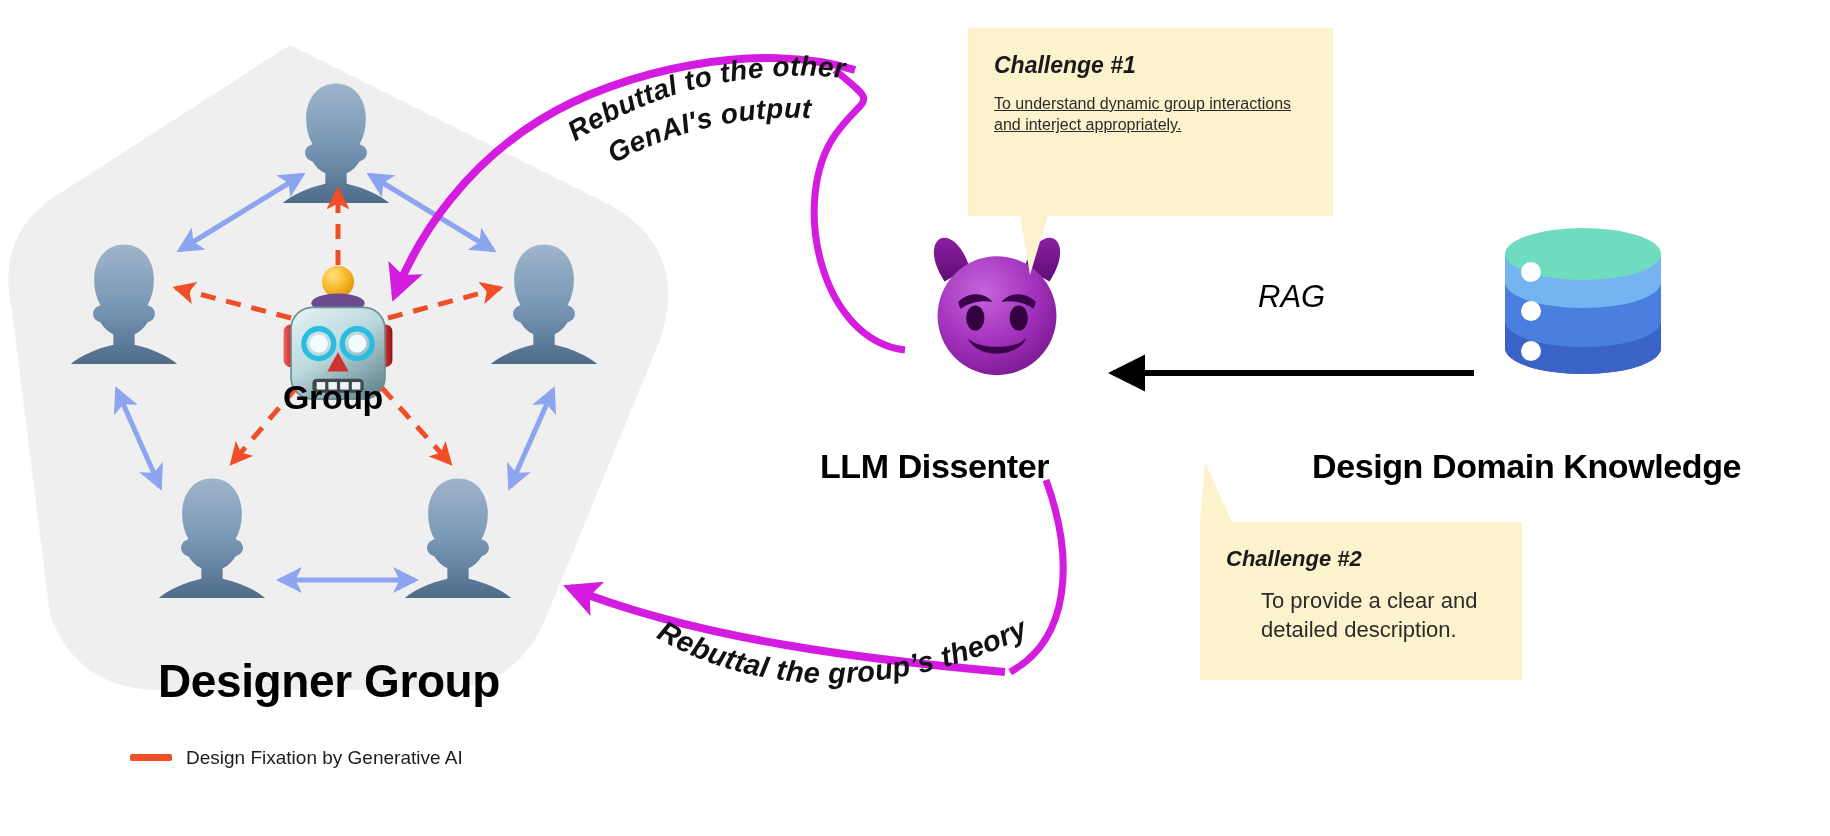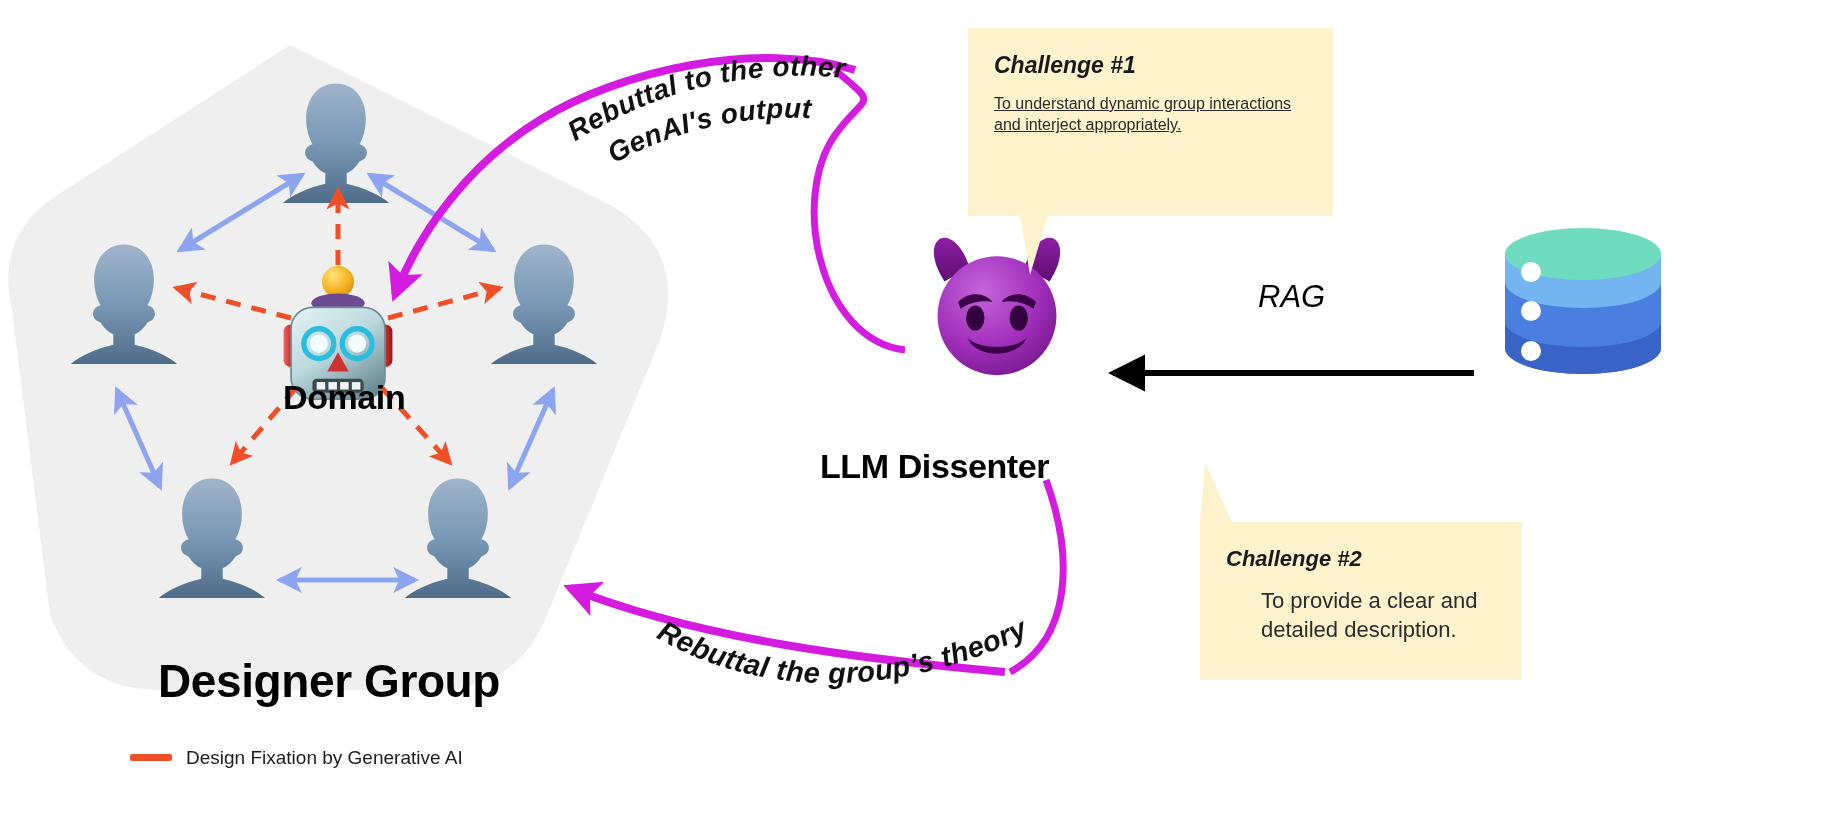--- a/index.html
+++ b/index.html
@@ -282,24 +282,25 @@
     </text>
     <text font-family="Liberation Sans, sans-serif" font-size="29" font-style="italic" font-weight="bold" fill="#111" letter-spacing="0.4">
       <textPath href="#arc-bottom" startOffset="1%">Rebuttal the group’s theory</textPath>
     </text>
   </svg>
 
   <div id="text-layer">
 
     <div class="big-caption" id="caption-designer-group">Designer Group</div>
 
-    <div class="big-caption" id="caption-genai">Domain</div>
+    <div class="big-caption" id="caption-genai">Group</div>
 
     <div class="big-caption" id="caption-llm">LLM Dissenter</div>
 
+    <div class="big-caption" id="caption-ddk">Design Domain Knowledge</div>
 
     <div id="rag-label">RAG</div>
 
     <div class="callout" id="callout-1">
       <div class="c-title">Challenge #1</div>
       <div class="c-body">To understand dynamic group interactions and interject appropriately.</div>
     </div>
 
     <div class="callout" id="callout-2">
       <div class="c-title">Challenge #2</div>

